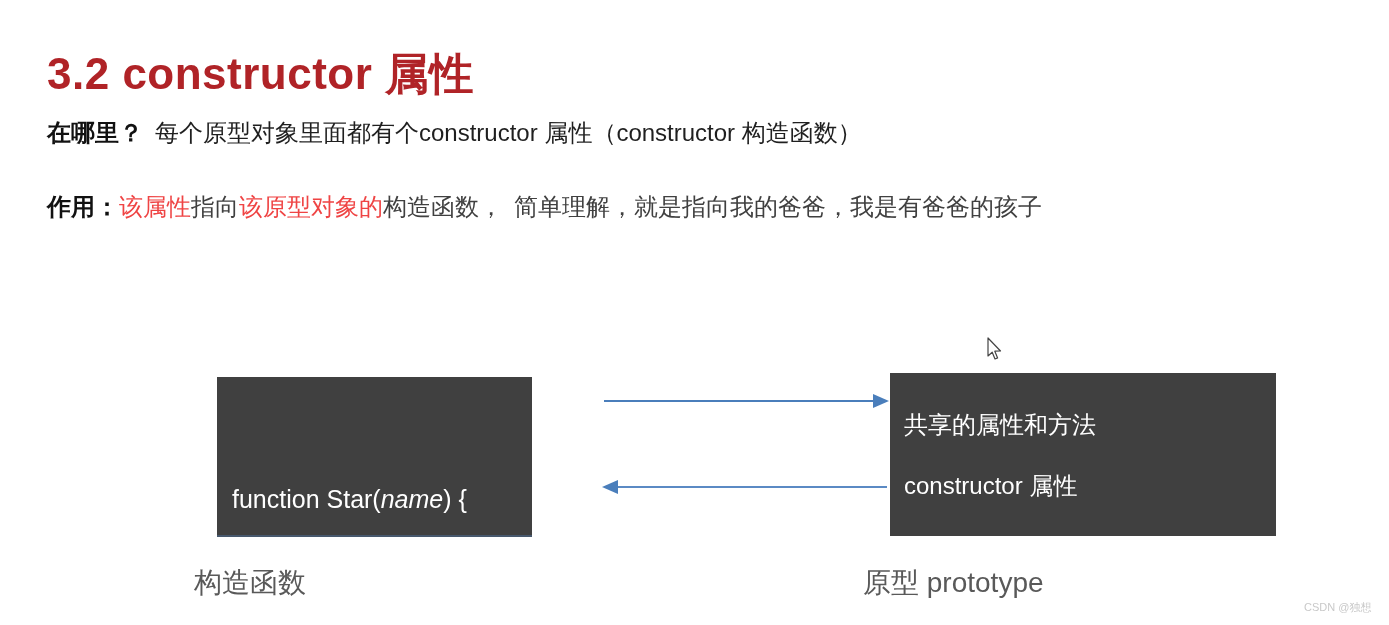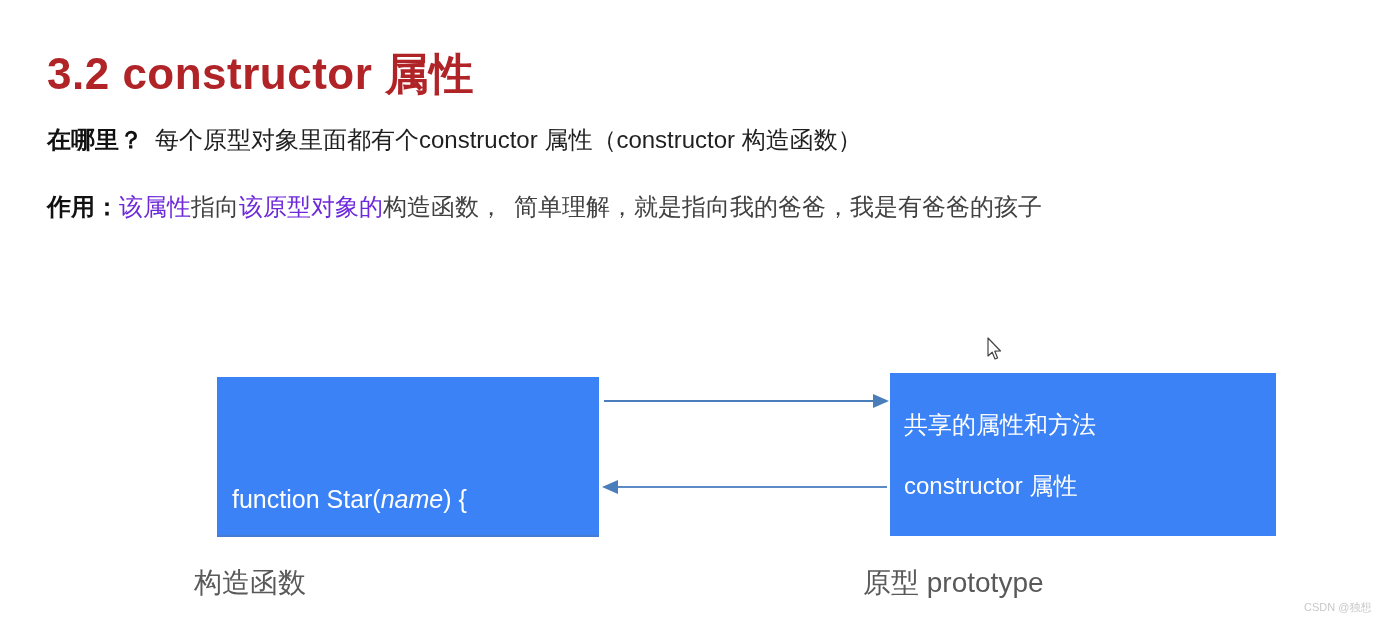--- a/index.html
+++ b/index.html
@@ -28,39 +28,39 @@
   }
 
   
   .text-line {
     position: absolute;
     left: 47px;
     font-size: 24px;
     color: #1f1f1f;
     white-space: nowrap;
   }
-  .line-where { top: 100px; }
+  .line-where { top: 93px; }
   .line-usage { top: 167px; }
   .lead-label { font-weight: bold; color: #111111; }
   .line-where .after-label { margin-left: 12px; }
-  .seg-black { color: #6d28d9; }
+  .seg-black { color: #ef4444; }
   .seg-red { color: #404040; }
   .seg-gap { margin-left: 11px; }
 
   
   .box {
     position: absolute;
-    background: #3b82f6;
+    background: #404040;
     color: #ffffff;
     box-sizing: border-box;
   }
   .box-constructor {
     left: 217px;
     top: 377px;
-    width: 382px;
+    width: 315px;
     height: 160px;
     border-bottom: 2px solid rgba(80, 118, 165, 0.45);
   }
   .box-prototype {
     left: 890px;
     top: 373px;
     width: 386px;
     height: 163px;
   }
   .code {

